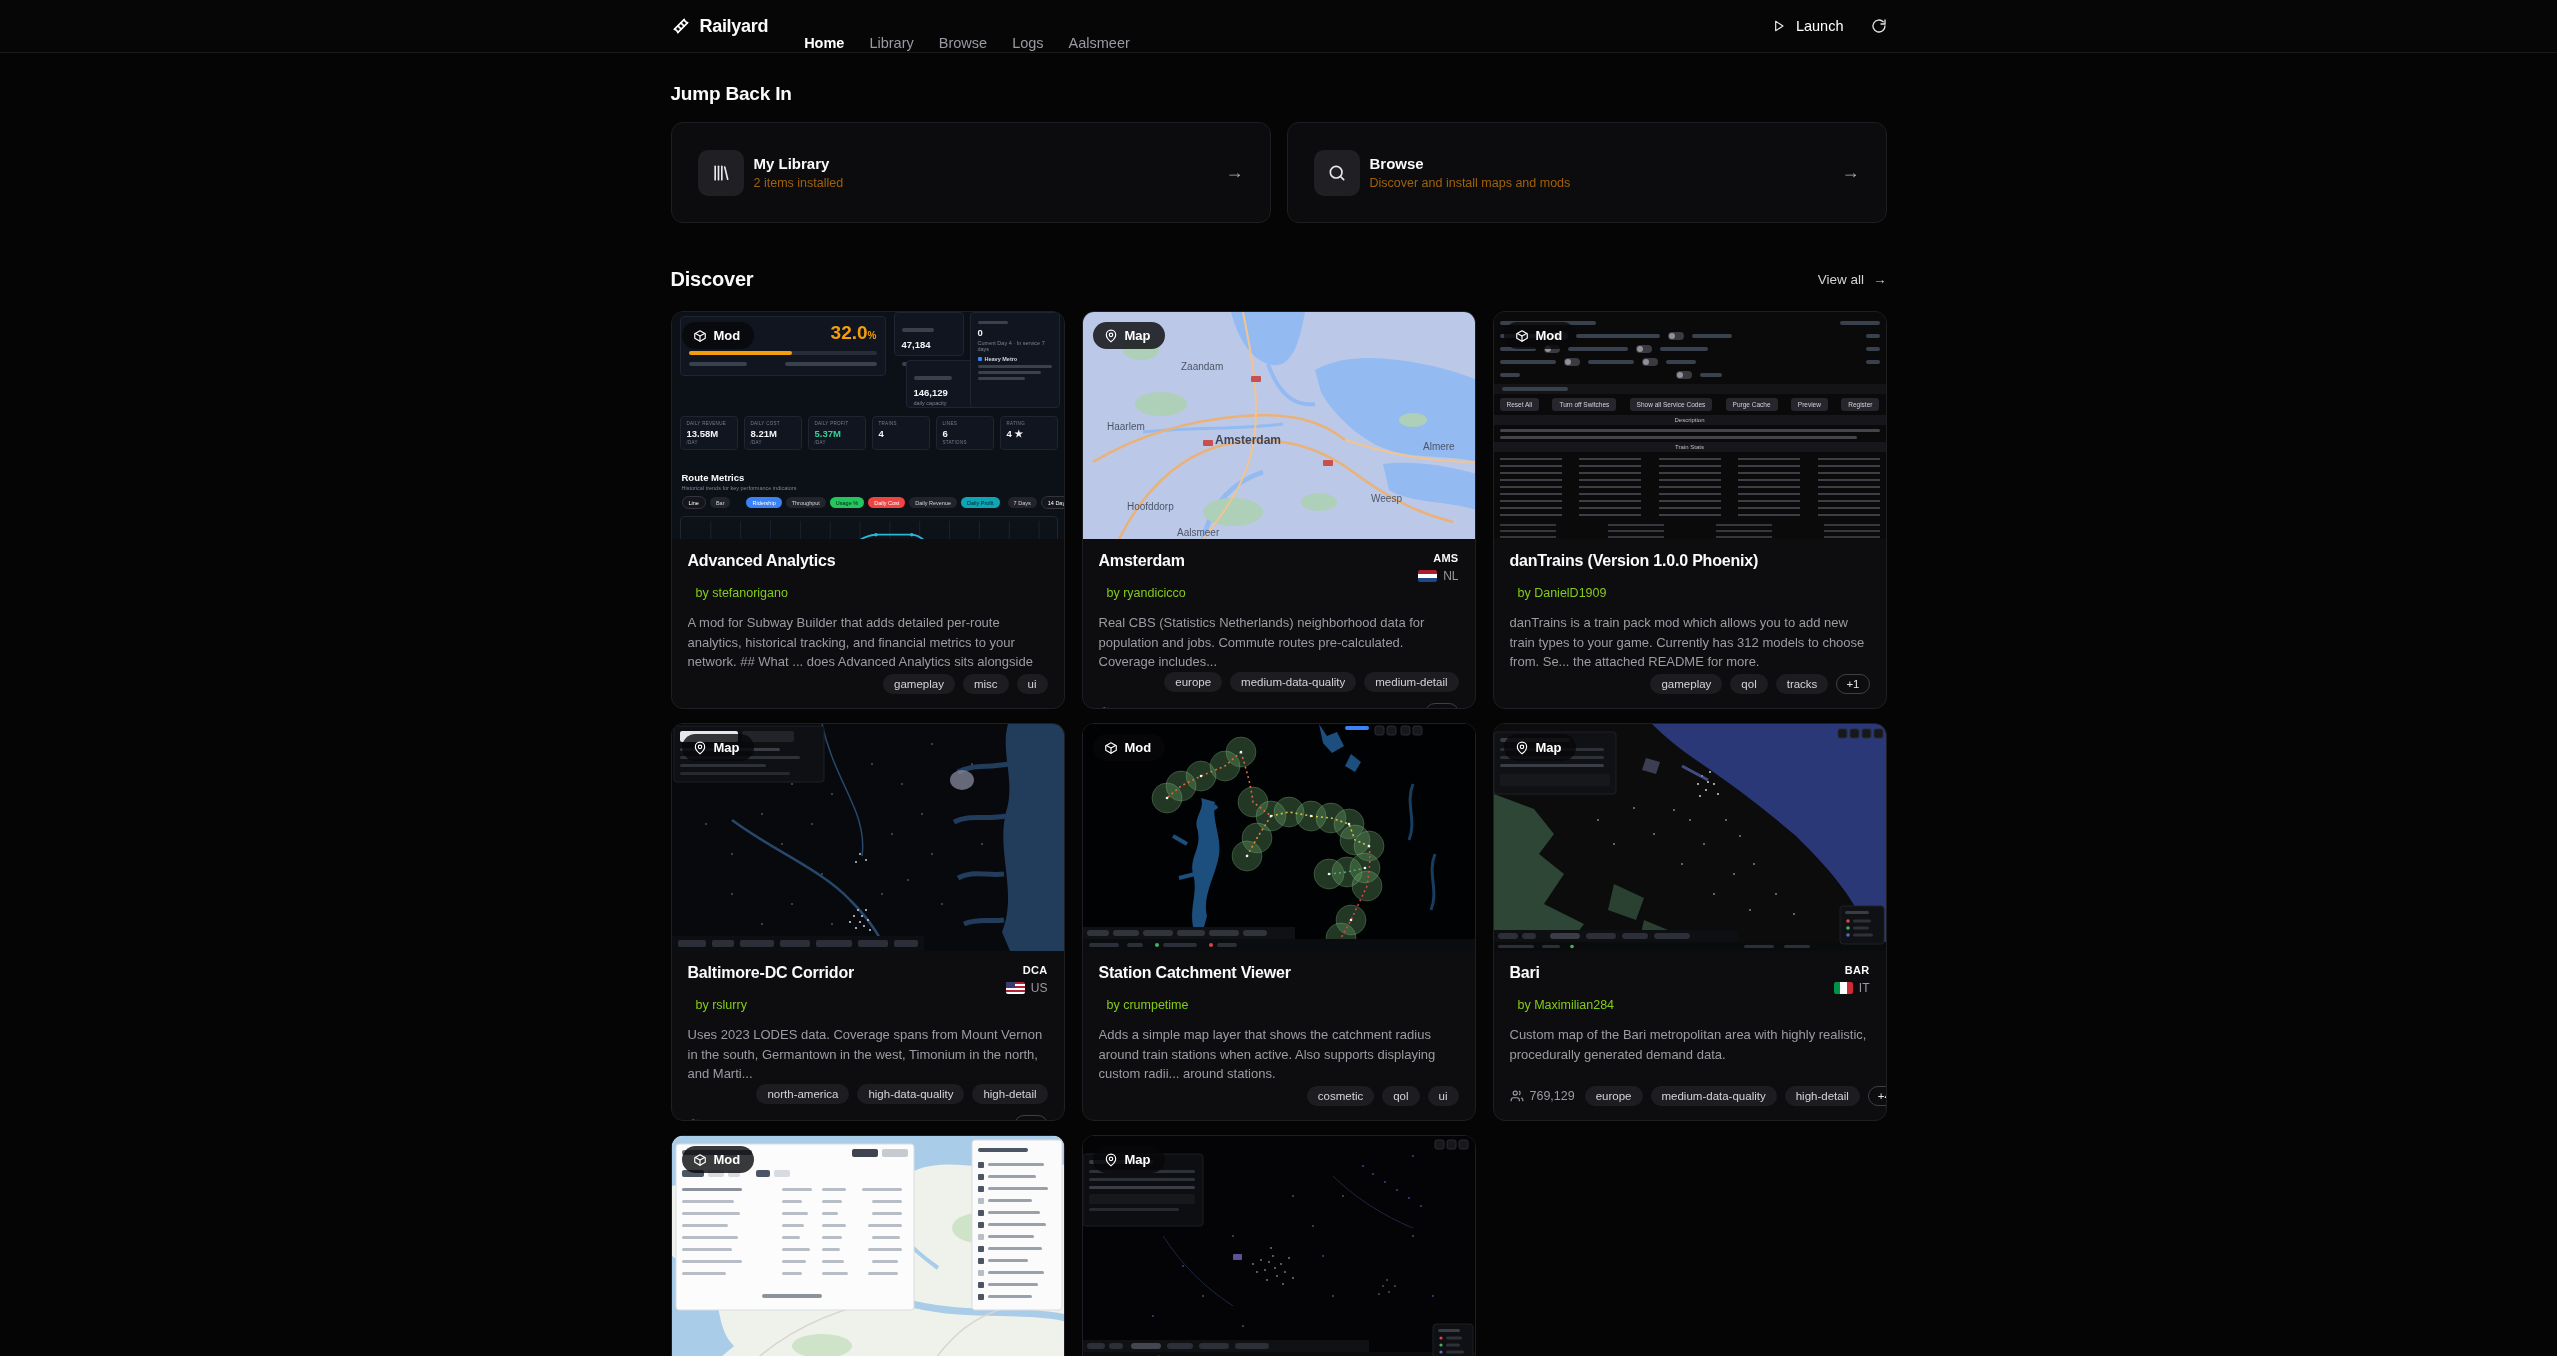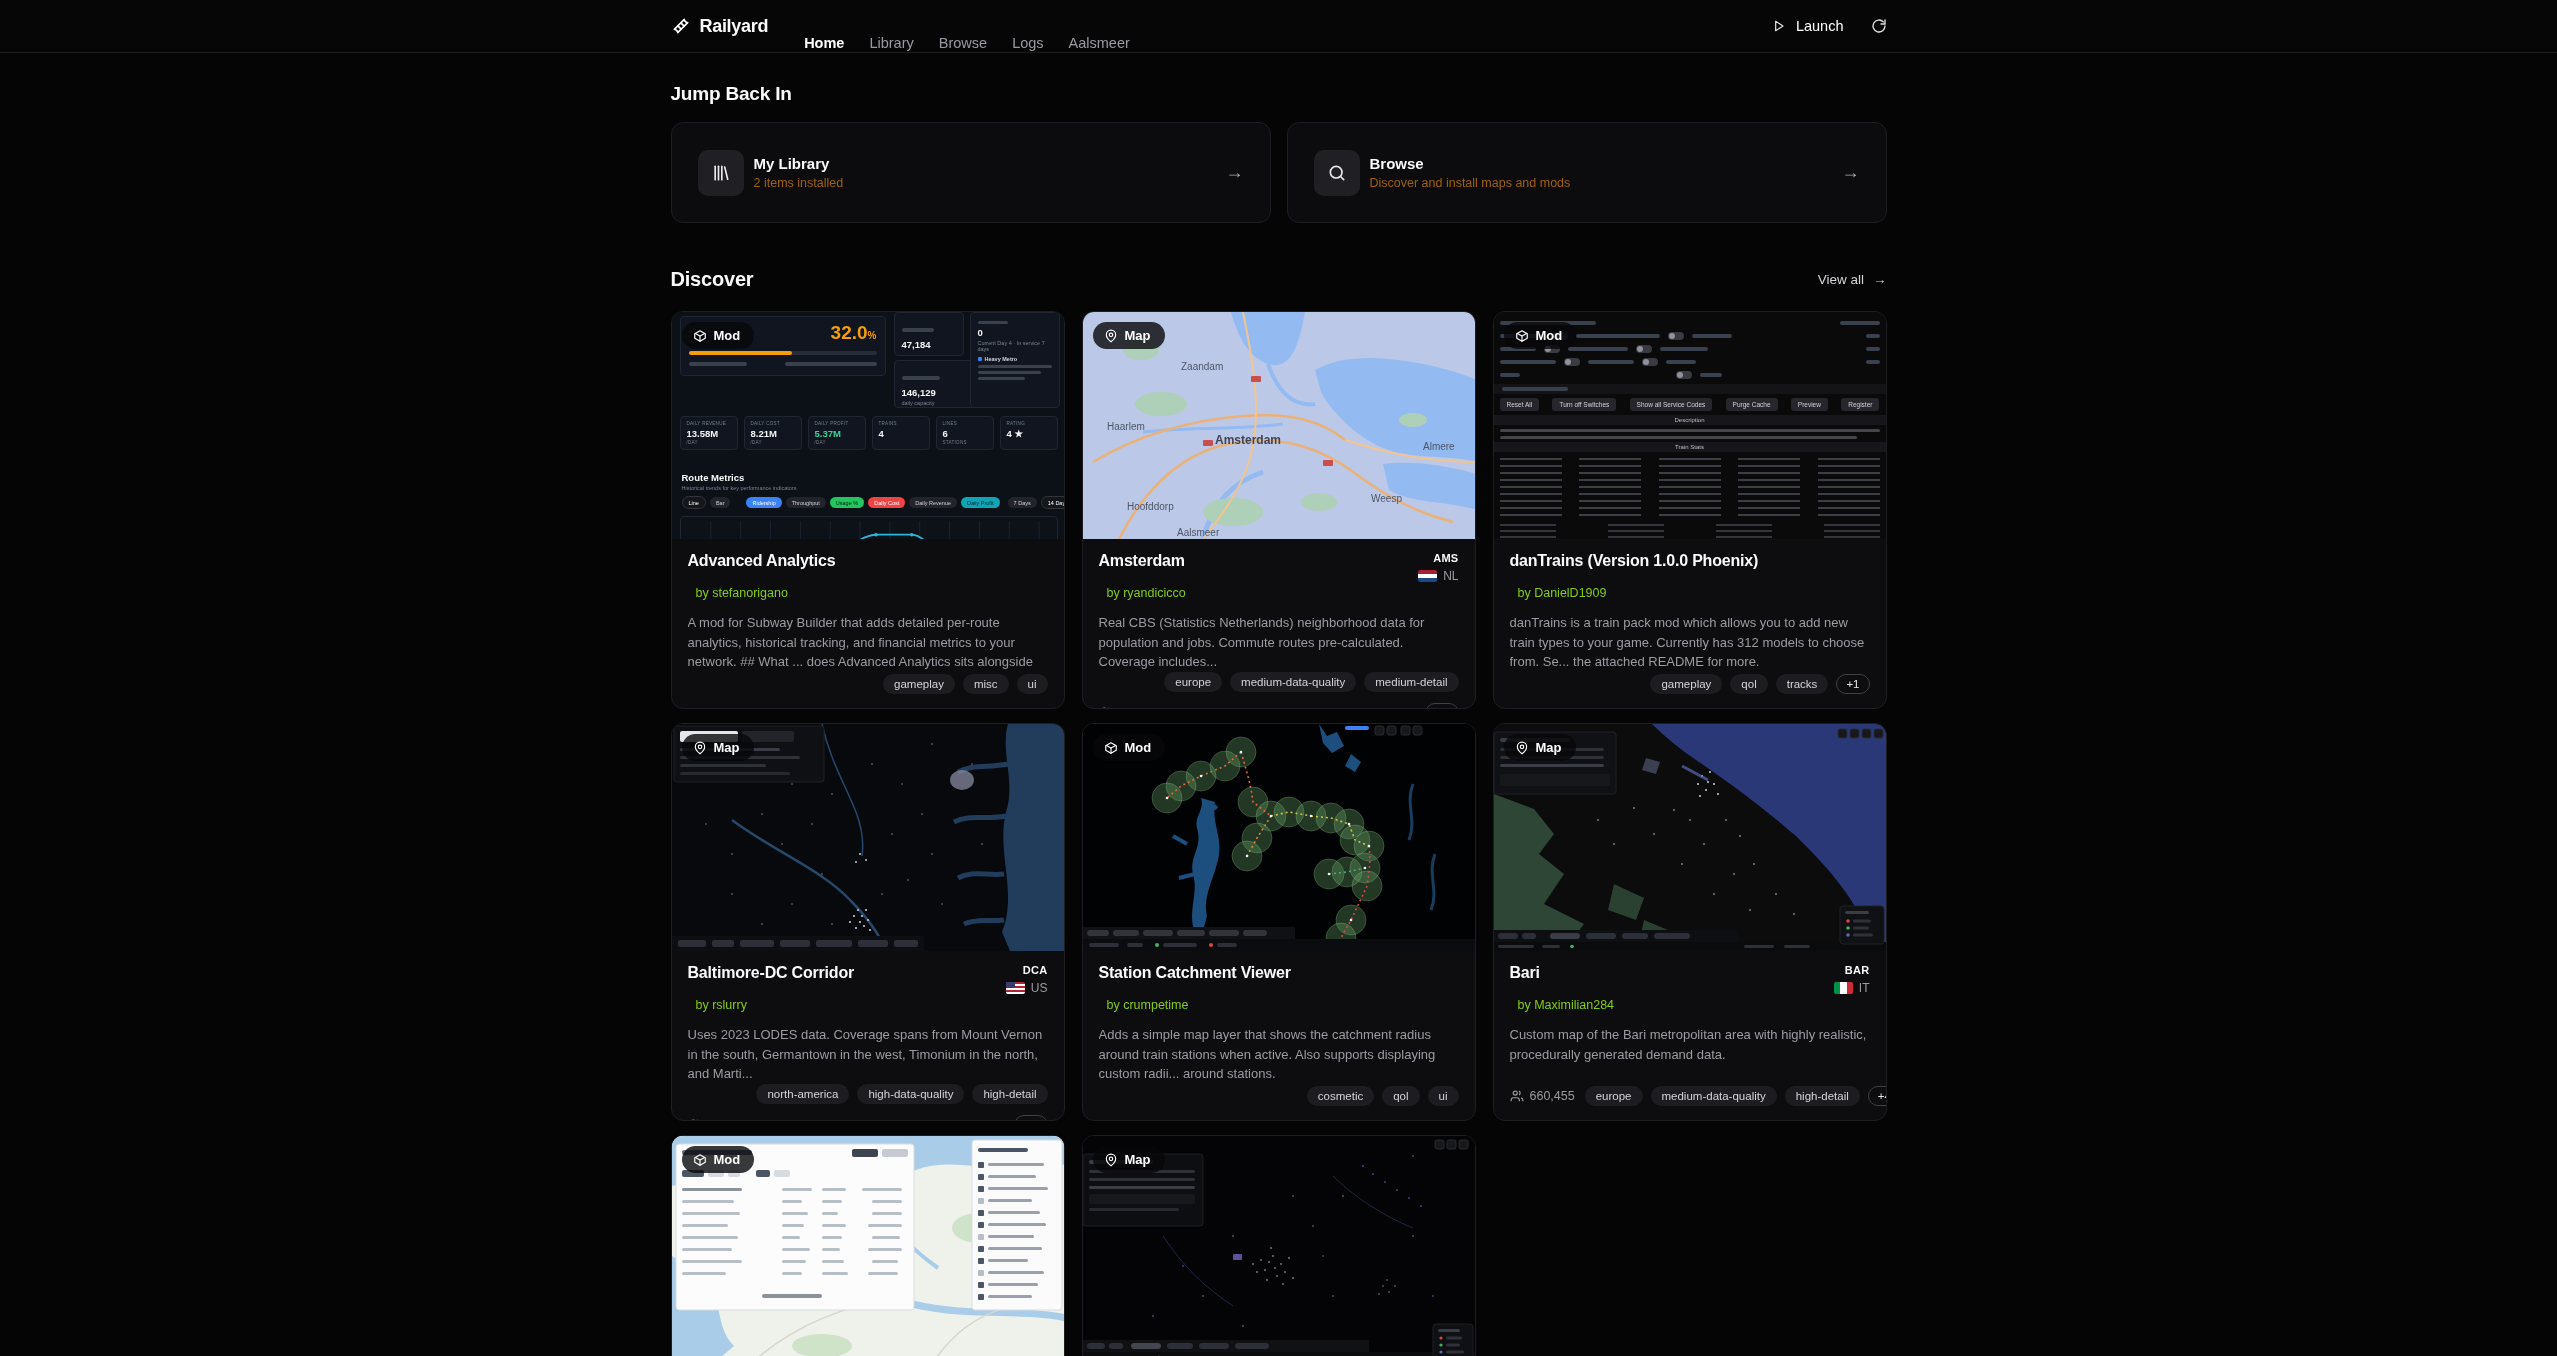--- a/index.html
+++ b/index.html
@@ -70,21 +70,21 @@
   .an { position:absolute; inset:0; font-family:"Liberation Sans",sans-serif; }
   .an-p { position:absolute; background:#10151f; border:1px solid #1e2533; border-radius:4px; }
   .fx { display:inline-block; height:4px; border-radius:2px; background:#39404e; }
   .an-p1 { left:8px; top:4px; width:206px; height:60px; padding:6px 8px; }
   .an-big { text-align:right; font-size:19px; font-weight:800; color:#f59e0b; line-height:20px; }
   .an-pctu { font-size:10px; }
   .an-bar { margin-top:5px; height:4px; border-radius:2px; background:#262c38; }
   .an-bar i { display:block; width:55%; height:100%; border-radius:2px; background:#f59e0b; }
   .an-fxr { margin-top:7px; display:flex; justify-content:space-between; }
   .an-p2a { left:222px; top:0px; width:70px; height:44px; padding:5px 7px; }
-  .an-p2b { left:222px; top:48px; width:88px; height:48px; padding:5px 7px; }
+  .an-p2b { left:234px; top:48px; width:88px; height:48px; padding:5px 7px; }
   .an-p3 { left:298px; top:0px; width:90px; height:96px; padding:5px 7px; }
   .an-num { display:block; font-size:9.5px; font-weight:800; color:#f4f4f6; margin:3px 0 2px; }
   .an-sm { display:block; font-size:5.5px; color:#7b8494; }
   .an-leg { display:flex; align-items:center; gap:3px; margin:4px 0 3px; }
   .an-leg i { width:4px; height:4px; background:#3b82f6; border-radius:1px; }
   .an-leg span { font-size:5.5px; color:#cfd4dd; font-weight:700; }
   .an-p3 .fx { display:block; margin-top:3px; height:3px; }
   .an-stats { position:absolute; left:8px; top:104px; width:378px; display:flex; gap:6px; }
   .an-stat { flex:1; background:#10151f; border:1px solid #1e2533; border-radius:4px; padding:4px 6px; }
   .an-stat small { display:block; font-size:4.5px; letter-spacing:.3px; color:#76808f; text-transform:uppercase; }
@@ -861,21 +861,21 @@
         <p class="c-desc">Custom map of the Bari metropolitan area with highly realistic, procedurally generated demand data.</p>
         <div class="c-foot">
           <div class="one-row">
             <span class="pop" style="flex:none;margin-right:10px">
               <svg viewBox="0 0 24 24" fill="none" stroke="currentColor" stroke-width="2">
                   <path d="M16 21v-2a4 4 0 0 0-4-4H6a4 4 0 0 0-4 4v2"></path>
                   <circle cx="9" cy="7" r="3.5"></circle>
                   <path d="M22 21v-2a4 4 0 0 0-3-3.87"></path>
                   <path d="M15.5 3.6a4 4 0 0 1 0 6.8"></path>
                 </svg>
-              <span>660,455</span>
+              <span>769,129</span>
             </span>
             <div class="tag-row">
               <span class="tag">europe</span>
               <span class="tag">medium-data-quality</span>
               <span class="tag">high-detail</span>
               <span class="plus">+4</span>
             </div>
           </div>
         </div>
       </div>

